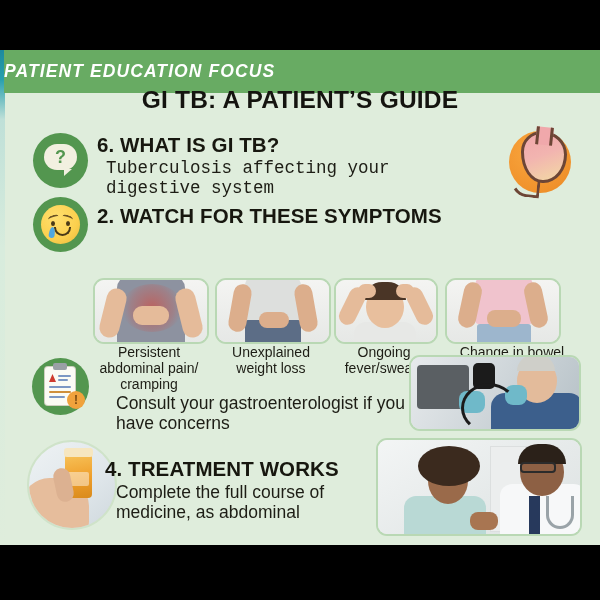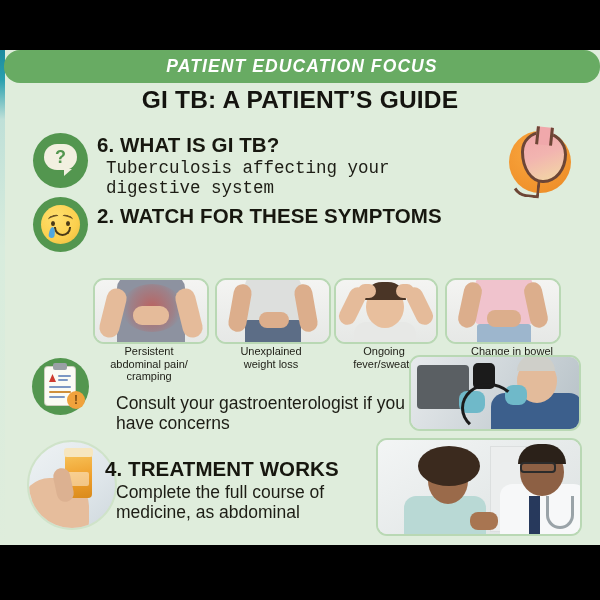--- a/index.html
+++ b/index.html
@@ -14,22 +14,22 @@
 
   
   #card{position:absolute;left:0;top:50px;width:600px;height:495px;
         background:#dfeddc;overflow:hidden;}
 
   
   #left-strip{position:absolute;left:0;top:0;width:5px;height:100%;
         background:linear-gradient(180deg,#1d8a9e 0%,#29a0ae 6%,#bfe0d8 14%,#d8ecdd 40%,#dfeddc 100%);}
 
   
-  #header-band{position:absolute;left:4px;top:0;width:596px;height:33px;
-        background:#68ab63;display:flex;align-items:center;justify-content:center;border-radius:16px;}
+  #header-band{position:absolute;left:4px;top:0;width:596px;height:43px;
+        background:#68ab63;display:flex;align-items:center;justify-content:flex-start;}
   #header-band .htxt{color:#ffffff;font-weight:bold;font-size:17.5px;
         letter-spacing:1.1px;font-style:italic;}
 
   
   #main-title{position:absolute;left:0;top:36px;width:600px;text-align:center;
         color:#14140f;font-weight:bold;font-size:24.5px;letter-spacing:0.2px;}
 
   
   .section{position:absolute;}
 
@@ -91,21 +91,21 @@
         border:3px solid #6d4636;border-left-color:transparent;border-top-color:transparent;
         background:transparent;border-radius:0 0 0 60%;transform:rotate(6deg);}
   #stomach-eso{position:absolute;left:33px;top:2px;width:11px;height:18px;
         background:#f0a8ab;border-left:3px solid #6d4636;border-right:3px solid #6d4636;
         transform:rotate(6deg);}
 
   
   .photo{position:absolute;border-radius:11px;overflow:hidden;
         border:2px solid #b9d8b4;background:#e9efe8;}
   .photo .inner{position:absolute;inset:0;}
-  .cap{position:absolute;text-align:center;color:#1d1d15;font-size:11px;line-height:1.14;}
+  .cap{position:absolute;text-align:center;color:#1d1d15;font-size:14px;line-height:1.14;}
 
   
   .ph-wall{position:absolute;inset:0;background:linear-gradient(180deg,#f4f4f2 0%,#e6e8e6 100%);}
   .torso{position:absolute;border-radius:12px 12px 4px 4px;}
   .arm{position:absolute;border-radius:10px;}
   .glow{position:absolute;border-radius:50%;
         background:radial-gradient(circle,rgba(214,70,58,.62) 0%,rgba(214,70,58,.22) 55%,rgba(214,70,58,0) 75%);}
   .skin{background:#e5bb9a;}
   .skin2{background:#dcae8c;}
   .hand{position:absolute;border-radius:8px;background:#e5bb9a;}

